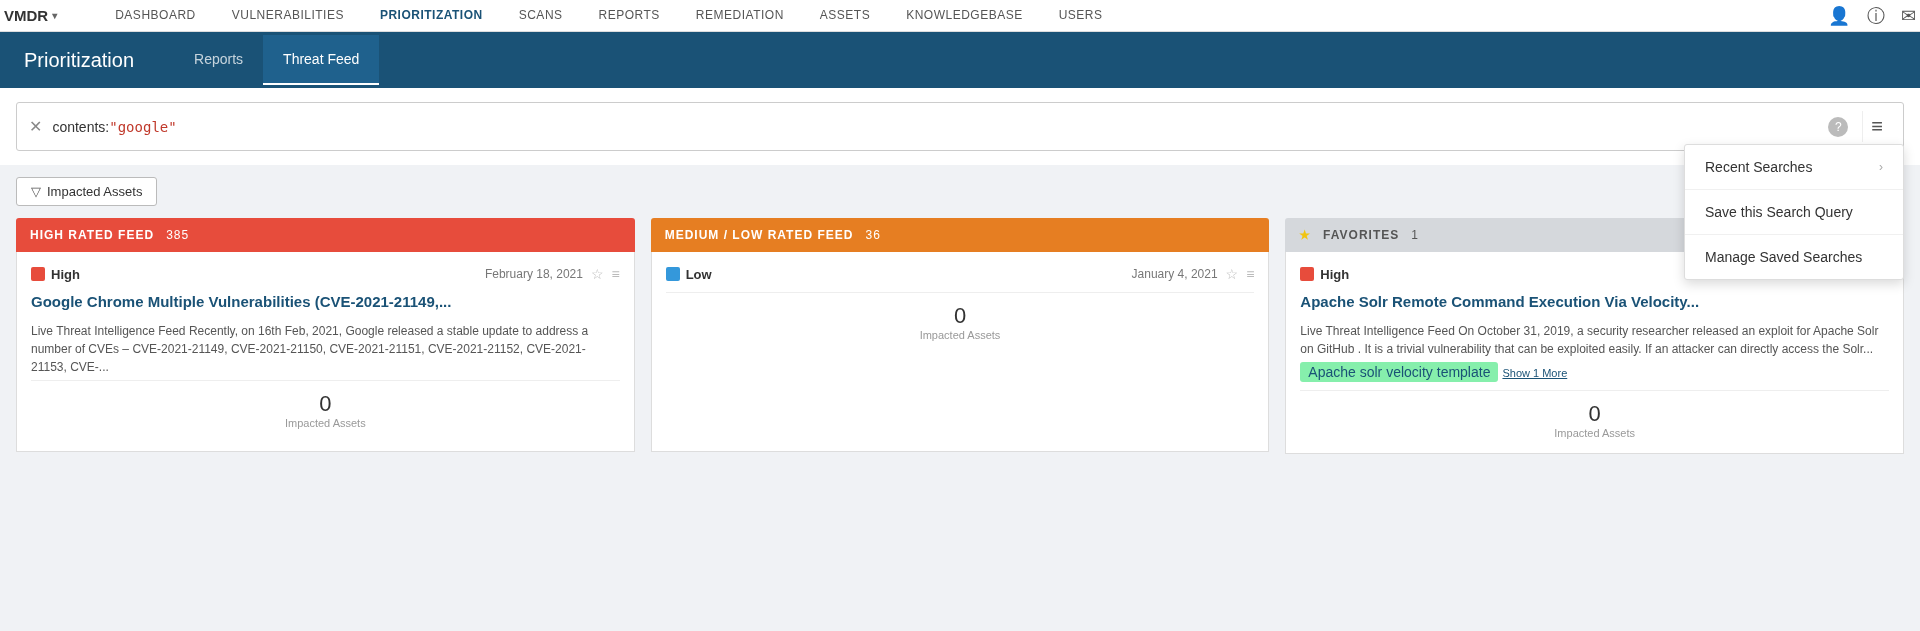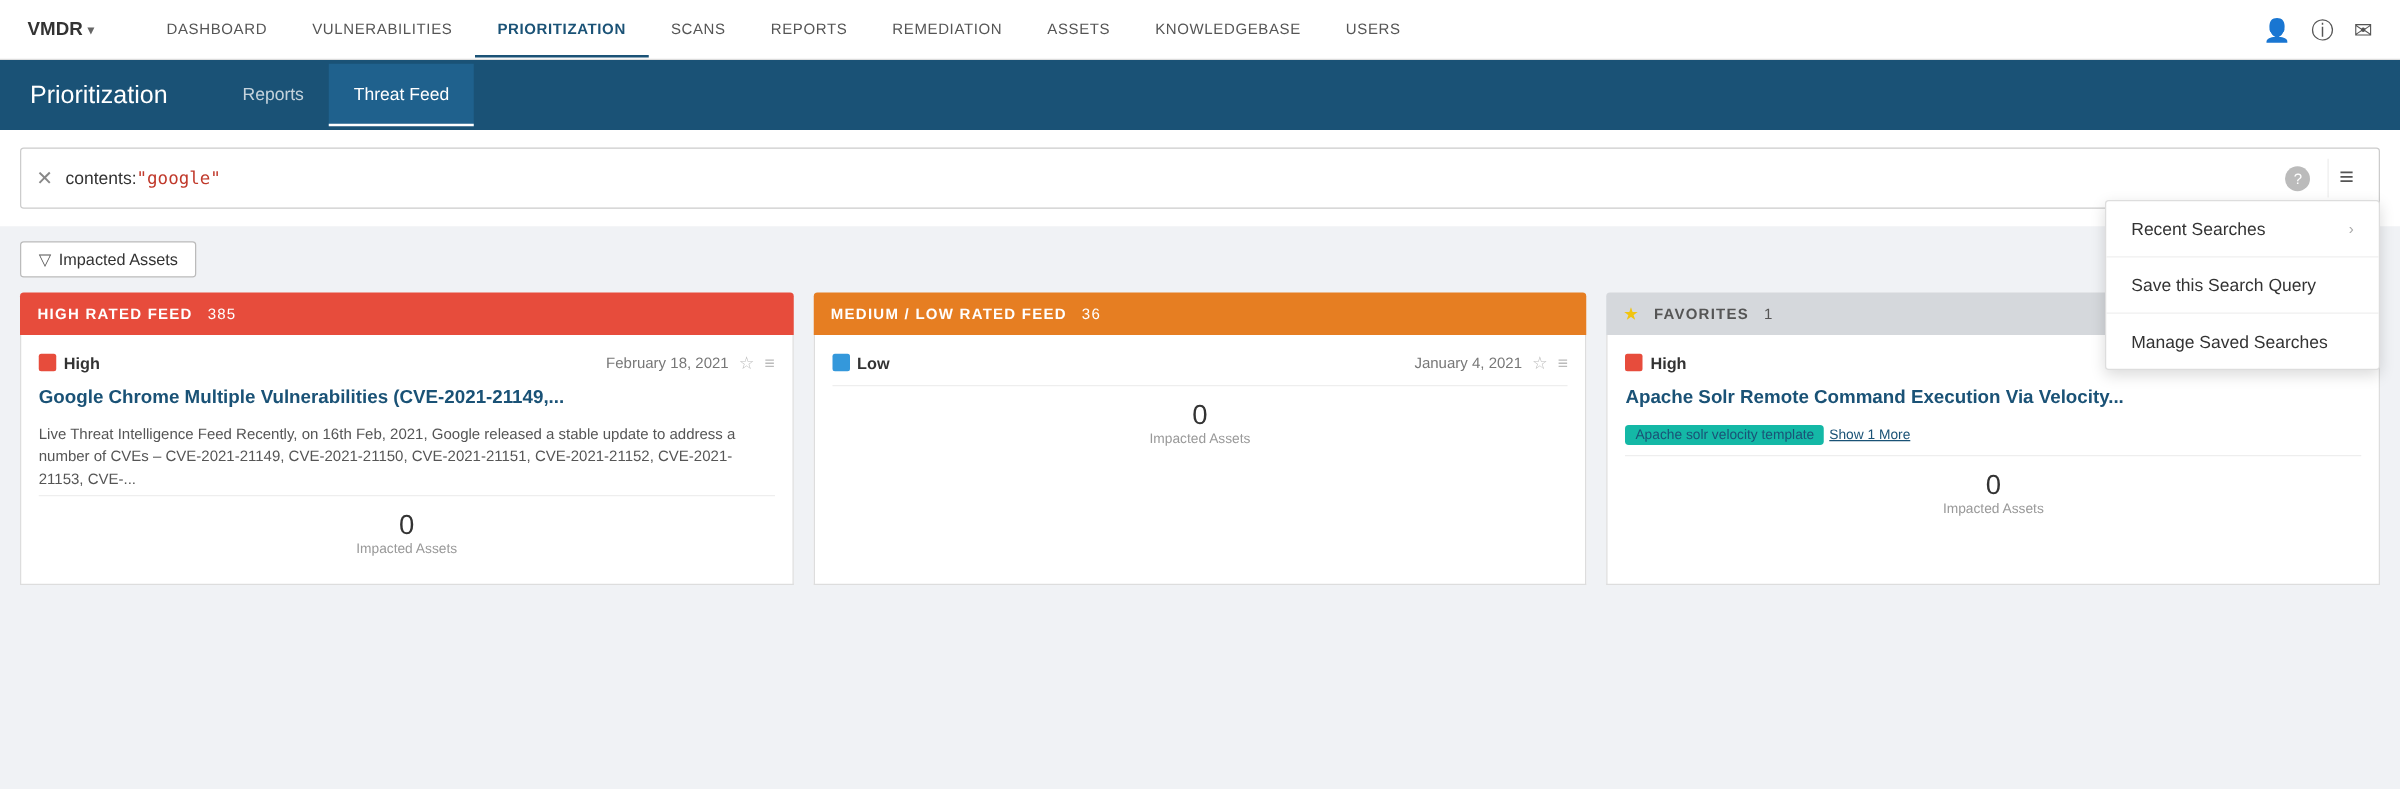--- a/index.html
+++ b/index.html
@@ -3,22 +3,22 @@
   <meta charset="utf-8">
   <style>
     * { box-sizing: border-box; margin: 0; padding: 0; }
     body { font-family: 'Segoe UI', Arial, sans-serif; background: #f0f2f5; font-size: 14px; color: #333; }
 
     
     .top-nav {
       background: #fff;
       display: flex;
       align-items: center;
-      padding: 0 22px;
-      height: 48px;
+      padding: 0 4px;
+      height: 32px;
       border-bottom: 1px solid #ddd;
     }
     .app-name {
       font-weight: bold;
       font-size: 15px;
       color: #333;
       display: flex;
       align-items: center;
       gap: 4px;
       margin-right: 40px;
@@ -285,25 +285,25 @@
       font-size: 22px;
       font-weight: 300;
       color: #333;
     }
     .impacted-label {
       font-size: 11px;
       color: #999;
     }
     .tag-chip {
       display: inline-block;
-      background: #14b8a6;
+      background: #86efac;
       color: #1a5276;
       border-radius: 3px;
       padding: 2px 8px;
-      font-size: 11px;
+      font-size: 14px;
       margin-right: 4px;
       text-align: center;
     }
     .show-more {
       font-size: 11px;
       color: #1a5276;
       cursor: pointer;
       text-decoration: underline;
     }
     .refresh-icon {
@@ -441,20 +441,21 @@
             <span class="severity-dot high"></span>
             <span>High</span>
           </div>
           <div class="card-date-actions">
             <span class="card-date">November 7, 2019</span>
             <span class="card-icon star-card">★</span>
             <span class="card-icon">≡</span>
           </div>
         </div>
         <div class="card-title">Apache Solr Remote Command Execution Via Velocity...</div>
+        <div class="card-body">Live Threat Intelligence Feed On October 31, 2019, a security researcher released an exploit for Apache Solr on GitHub . It is a trivial vulnerability that can be exploited easily. If an attacker can directly access the Solr...</div>
         <div style="margin-bottom: 8px;"><span class="tag-chip">Apache solr velocity template</span><span class="show-more">Show 1 More</span></div>
         <div class="card-footer">
           <div class="impacted-count">0</div>
           <div class="impacted-label">Impacted Assets</div>
         </div>
       </div>
     </div>
   </div>
 
 </body></html>

